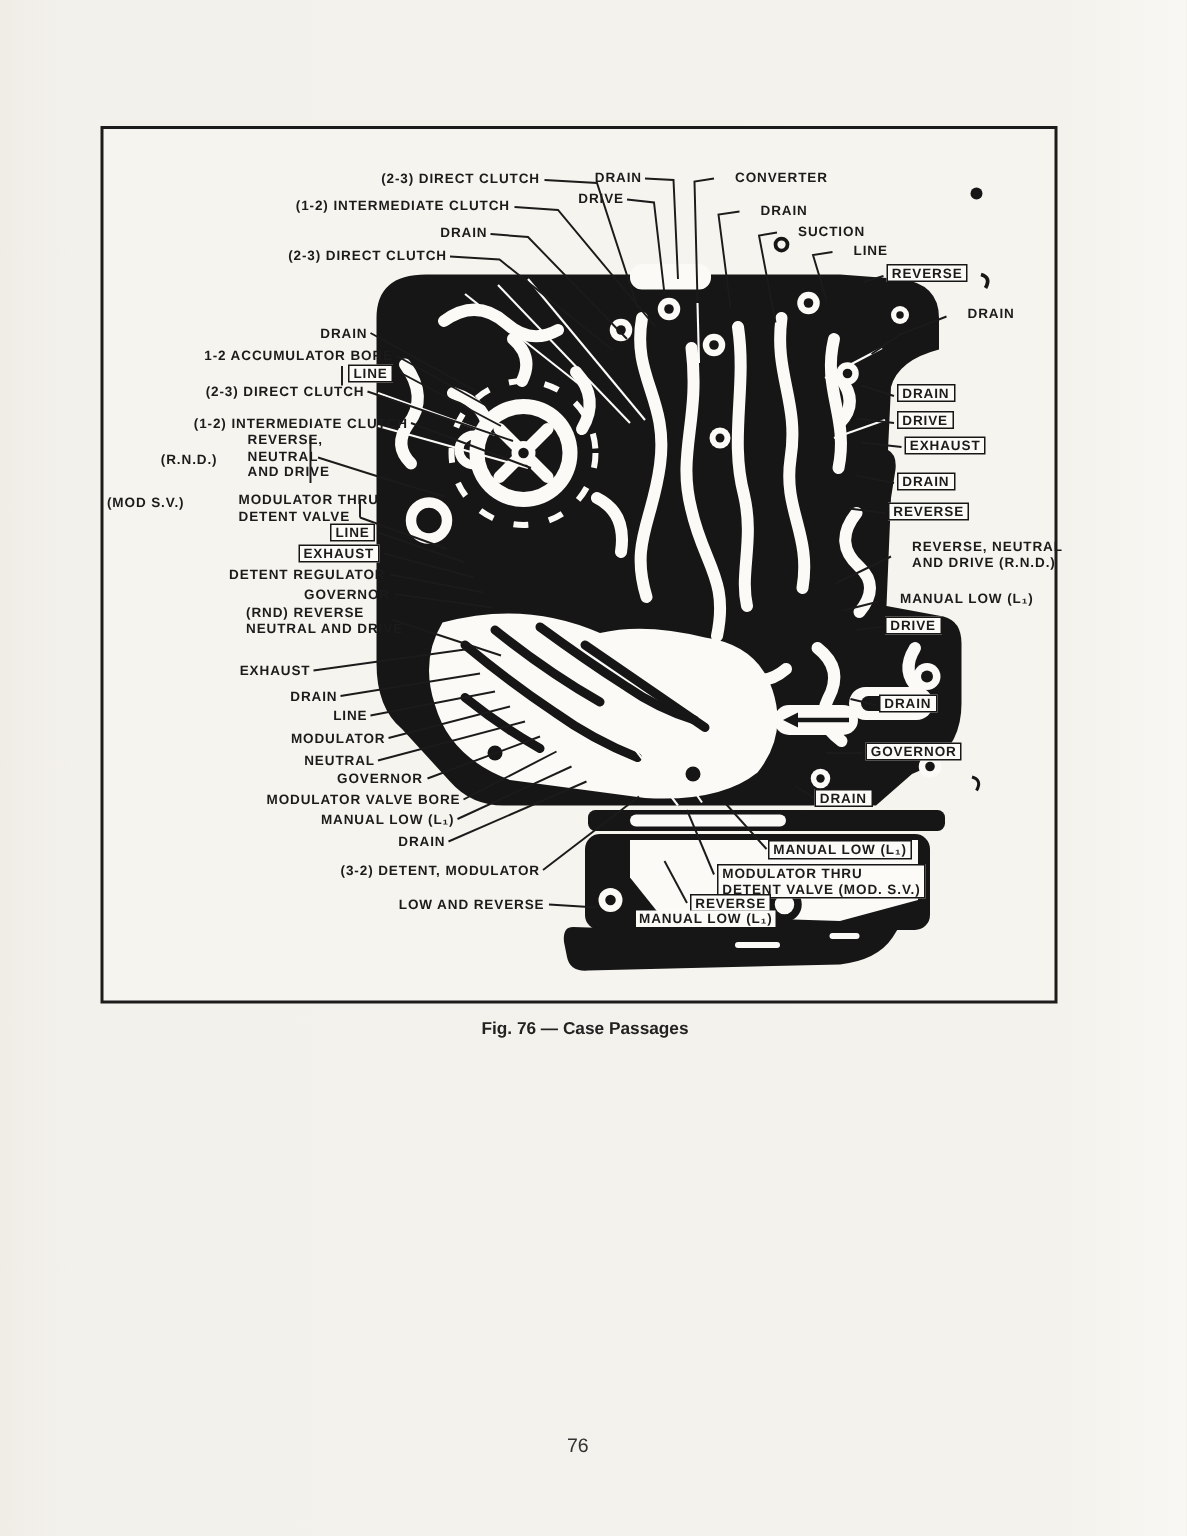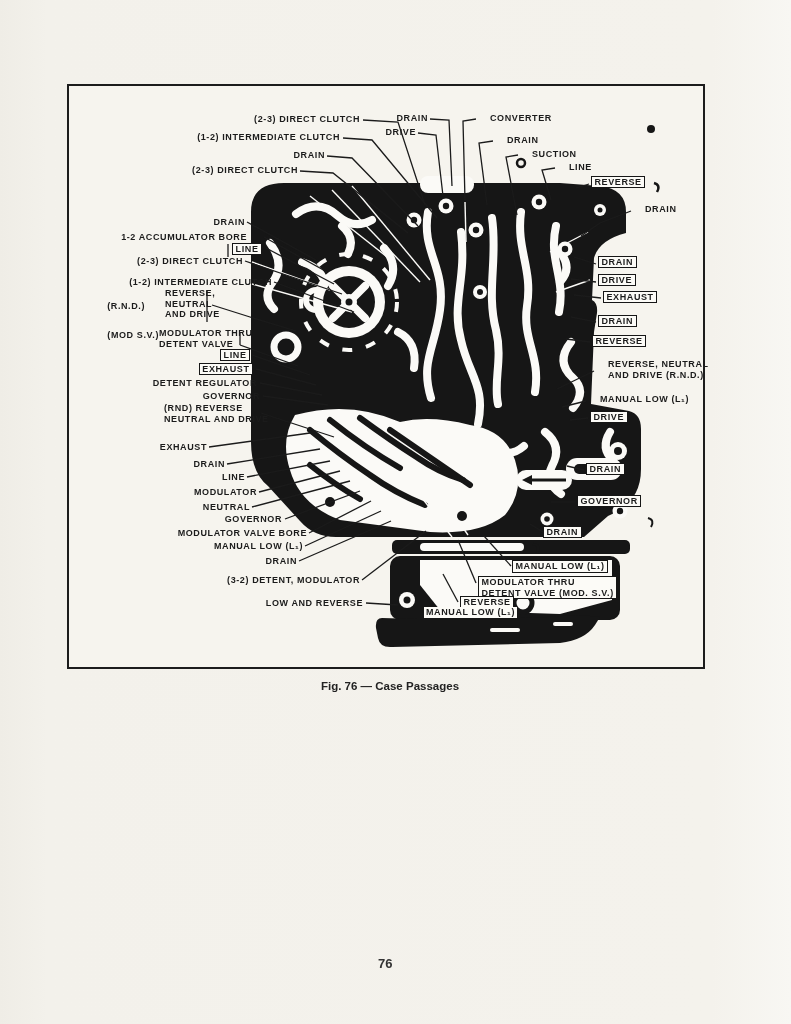--- a/index.html
+++ b/index.html
@@ -7,21 +7,21 @@
        font-family:"Liberation Sans","DejaVu Sans",sans-serif;overflow:hidden;}
   #page{position:absolute;inset:0;background:linear-gradient(90deg,#efede6 0%,#f3f1eb 6%,#f4f2ec 90%,#f8f7f3 100%);}
   
   .logo{position:absolute;left:55px;top:22px;width:100px;height:34px;border:3.5px solid #161616;
         border-radius:10px;background:#fbfaf6;display:flex;align-items:center;gap:4px;padding:1px 6px;}
   .logo-text{font-weight:800;font-size:20px;letter-spacing:.5px;color:#161616;transform:scaleY(1.08);}
   .title{position:absolute;left:226px;top:35px;font-size:19px;font-weight:600;letter-spacing:4.2px;color:#2b2b2b;}
   
   .figbox{position:absolute;left:67px;top:84px;width:634px;height:581px;border:2px solid #1c1c1c;background:#f6f4ee;}
   .caption{position:absolute;left:390px;top:680px;transform:translateX(-50%);font-size:11.5px;font-weight:bold;color:#222;white-space:nowrap;}
-  .pageno{position:absolute;left:378px;top:956px;font-size:13px;color:#333;font-weight:bold;}
+  .pageno{position:absolute;left:378px;top:956px;font-size:13px;color:#333;}
   
   .lbl{position:absolute;font-size:9px;line-height:10.5px;font-weight:bold;letter-spacing:.6px;
        color:#1b1b1b;white-space:pre-line;z-index:5;padding-left:12px;}
   .r{text-align:right;}
   .bx{border:1.5px solid #161616;background:#fcfbf7;padding:0 2.5px;line-height:10px;}
   .bx2{border:1px solid #161616;background:#fcfbf7;padding:0 2.5px;line-height:10.5px;}
   .wbg{background:#fcfbf7;padding:0 2px;}
   svg.art{position:absolute;inset:0;z-index:2;}
 </style>
 </head>
@@ -233,31 +233,31 @@
   <div class="lbl bx" style="left:590px;top:411px">DRIVE</div>
   <div class="lbl bx" style="left:586px;top:463px">DRAIN</div>
   <div class="lbl bx" style="left:577px;top:495px">GOVERNOR</div>
   <div class="lbl bx" style="left:543px;top:526px">DRAIN</div>
   <div class="lbl bx2" style="left:512px;top:560px">MANUAL LOW (L₁)</div>
   <div class="lbl bx2" style="left:478px;top:576px">MODULATOR THRU
 DETENT VALVE (MOD. S.V.)</div>
   <div class="lbl bx" style="left:460px;top:596px">REVERSE</div>
   <div class="lbl wbg" style="left:424px;top:607px">MANUAL LOW (L₁)</div>
   <div class="lbl r" style="right:546px;top:217px">DRAIN</div>
-  <div class="lbl r" style="right:544px;top:232px">1-2 ACCUMULATOR BORE</div>
+  <div class="lbl r" style="right:529px;top:232px">1-2 ACCUMULATOR BORE</div>
   <div class="lbl bx" style="right:529px;top:243px">LINE</div>
   <div class="lbl r" style="right:548px;top:256px">(2-3) DIRECT CLUTCH</div>
   <div class="lbl r" style="right:519px;top:277px">(1-2) INTERMEDIATE CLUTCH</div>
   <div class="lbl" style="left:153px;top:288px">REVERSE,
 NEUTRAL
 AND DRIVE</div>
   <div class="lbl r" style="right:646px;top:301px">(R.N.D.)</div>
   <div class="lbl" style="left:147px;top:328px">MODULATOR THRU
 DETENT VALVE</div>
-  <div class="lbl r" style="right:632px;top:330px">(MOD S.V.)</div>
+  <div class="lbl r" style="right:668px;top:330px">(MOD S.V.)</div>
   <div class="lbl bx" style="right:541px;top:349px">LINE</div>
   <div class="lbl bx" style="right:538px;top:363px">EXHAUST</div>
   <div class="lbl r" style="right:534px;top:378px">DETENT REGULATOR</div>
   <div class="lbl r" style="right:531px;top:391px">GOVERNOR</div>
   <div class="lbl" style="left:152px;top:403px">(RND) REVERSE
 NEUTRAL AND DRIVE</div>
   <div class="lbl r" style="right:584px;top:442px">EXHAUST</div>
   <div class="lbl r" style="right:566px;top:459px">DRAIN</div>
   <div class="lbl r" style="right:546px;top:472px">LINE</div>
   <div class="lbl r" style="right:534px;top:487px">MODULATOR</div>

